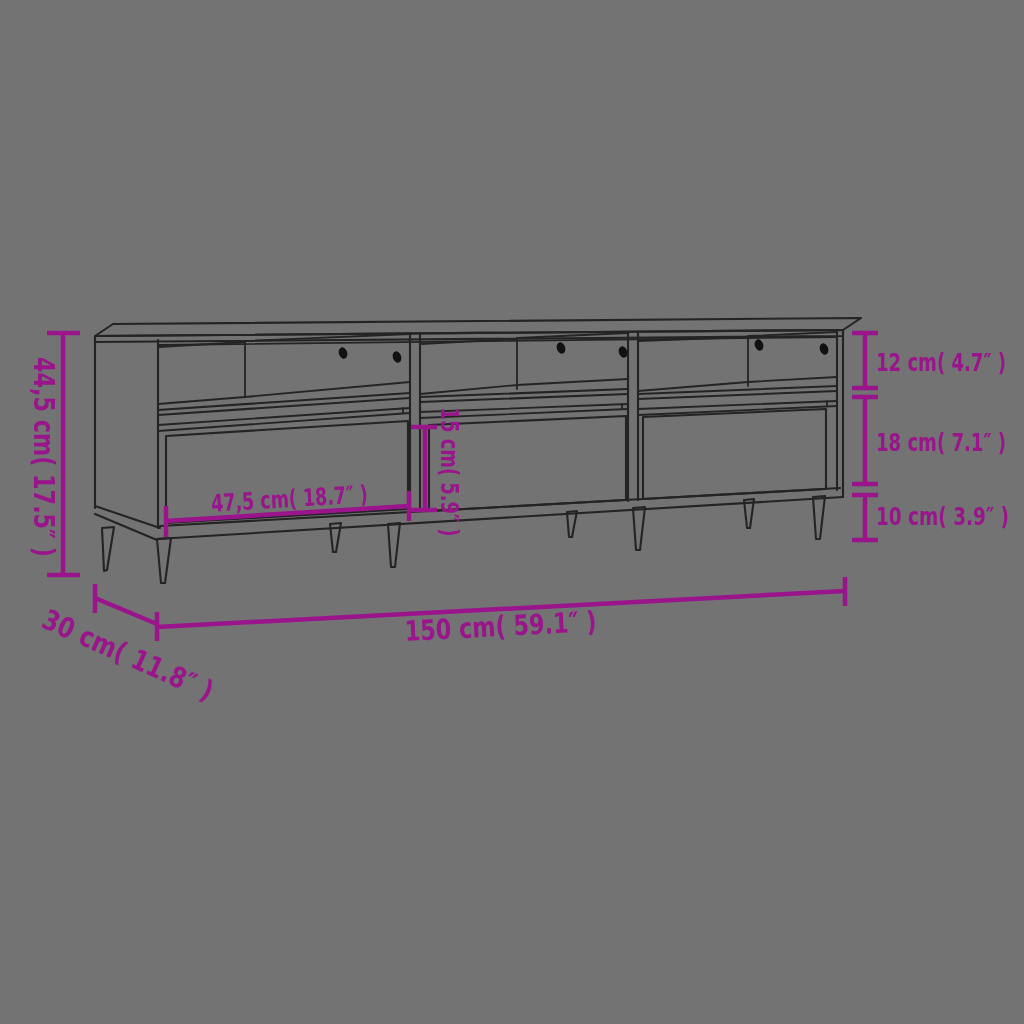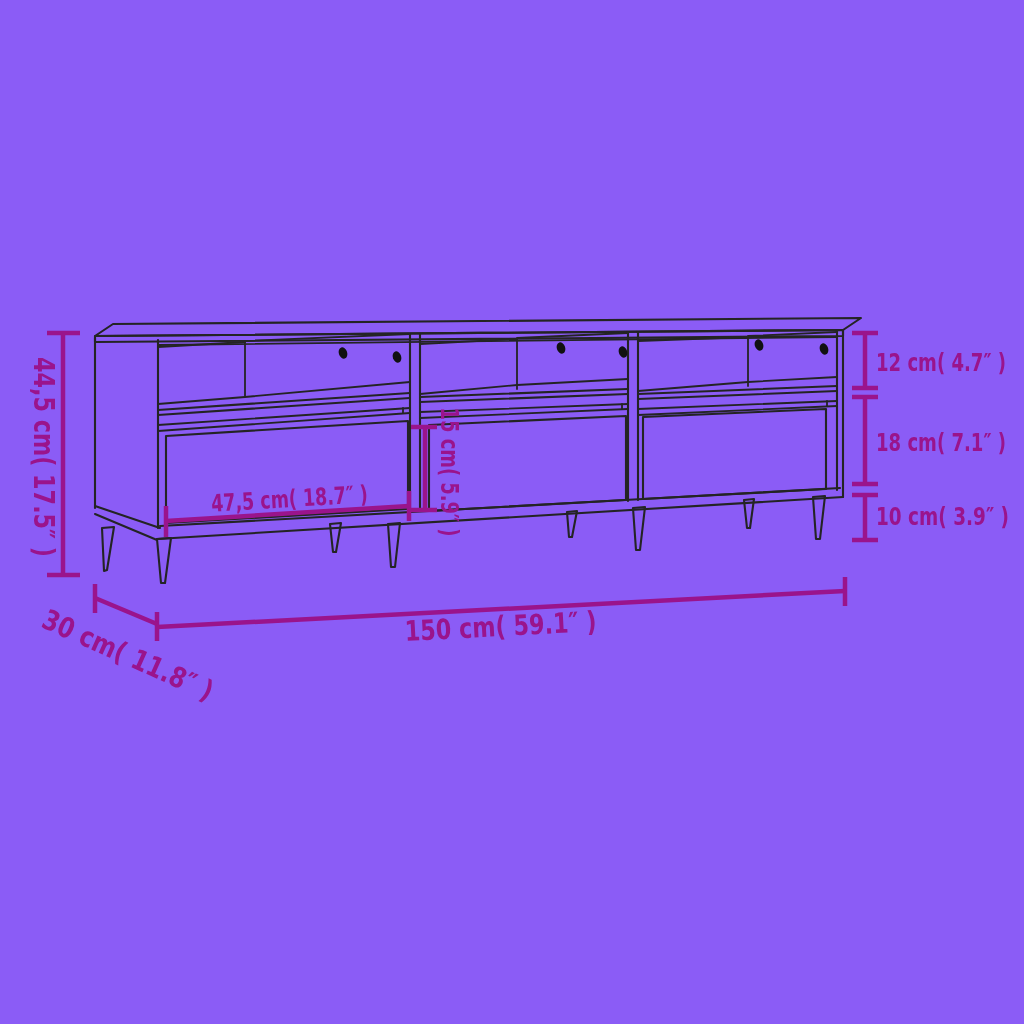--- a/index.html
+++ b/index.html
@@ -3,21 +3,21 @@
 <meta charset="utf-8">
 <style>
   html, body {
     margin: 0;
     padding: 0;
     background: #ffffff;
   }
   .stage {
     width: 1024px;
     height: 1024px;
-    background: #8b5cf6;
+    background: #737373;
     position: relative;
     overflow: hidden;
   }
   svg { display: block; }
   .dim-text {
     font-family: "DejaVu Sans", "Liberation Sans", sans-serif;
     font-weight: 700;
     fill: #9A148C;
     stroke: none;
   }

